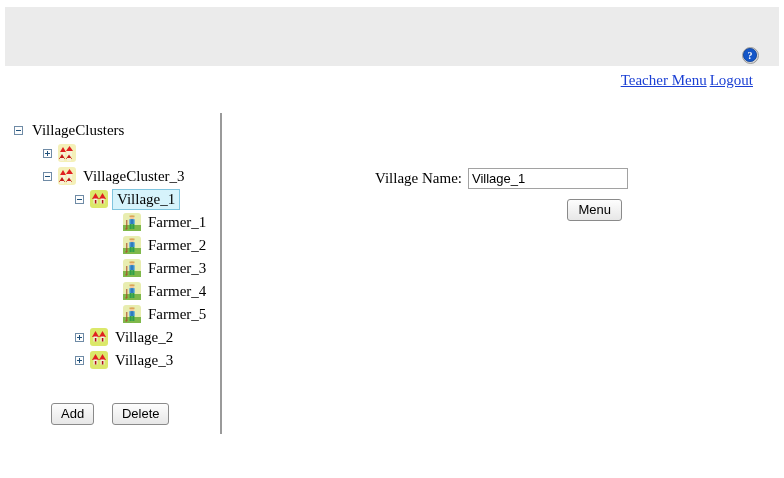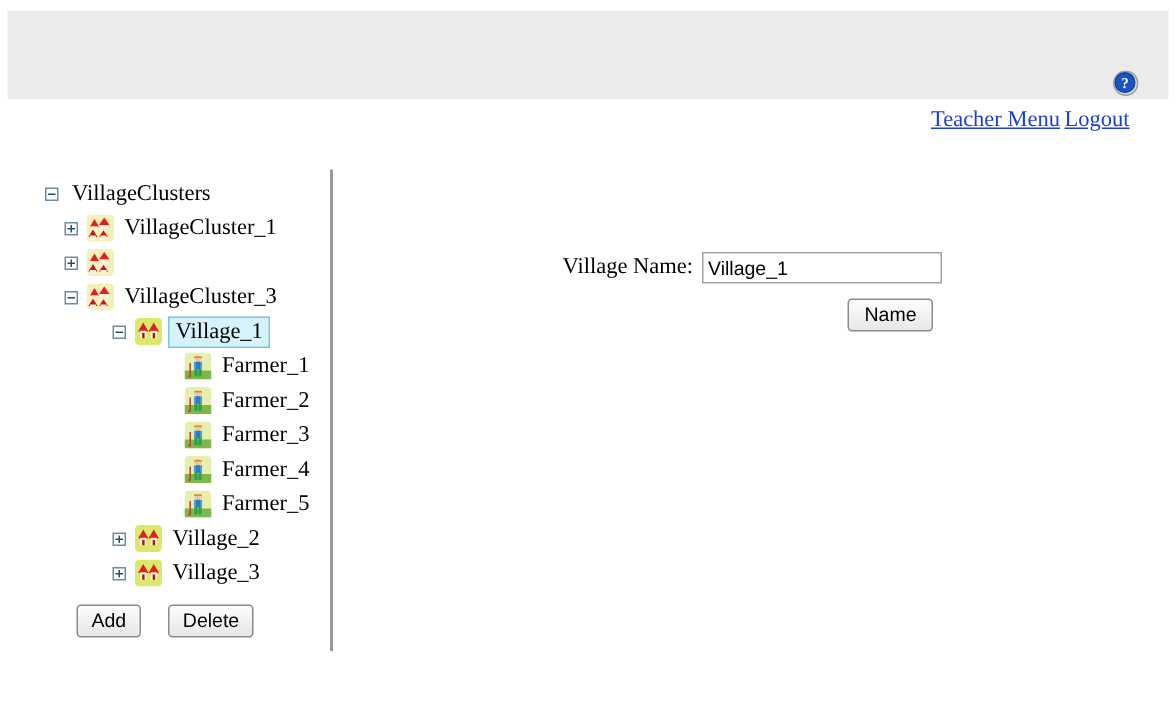--- a/index.html
+++ b/index.html
@@ -141,21 +141,21 @@
     line-height: 19px;
   }
   .node-label.selected {
     background: #d6f3fb;
     border: 1px solid #7fc4de;
     padding: 0 4px;
     line-height: 19px;
   }
 
   
-  .lvl0 { padding-left: 30px; }
+  .lvl0 { padding-left: 14px; }
   .lvl1 { padding-left: 43px; }
   .lvl2 { padding-left: 75px; }
   .lvl3 { padding-left: 108px; }
 
   
   #tree-buttons {
     position: absolute;
     left: 14px;
     top: 403px;
     padding-left: 37px;
@@ -228,31 +228,20 @@
 </div>
 
 <div id="nav-links">
   <a>Teacher Menu</a><span class="sep"> </span><a>Logout</a>
 </div>
 
 <div id="panel-divider"></div>
 
 <div id="tree-panel">
     <div class="tree-node lvl0"><span class="expander"></span><span class="node-label">VillageClusters</span></div>
-    <div class="tree-node lvl1"><span class="expander plus"></span><span class="node-icon"><svg width="18" height="18" viewBox="0 0 18 18">
-          <rect x="0" y="0" width="18" height="18" rx="3" fill="#f4f0b8"></rect>
-          <polygon points="2,8 5,3 8,8" fill="#e02020"></polygon>
-          <rect x="3" y="8" width="4" height="4" fill="#f7f2d8"></rect>
-          <polygon points="8,7 11.5,2 15,7" fill="#e02020"></polygon>
-          <rect x="9" y="7" width="5" height="5" fill="#f7f2d8"></rect>
-          <polygon points="1,15 4,10 7,15" fill="#c41818"></polygon>
-          <rect x="2" y="14" width="4" height="3" fill="#f7f2d8"></rect>
-          <polygon points="8,15 11,10.5 14,15" fill="#c41818"></polygon>
-          <rect x="9" y="14" width="4" height="3" fill="#f7f2d8"></rect>
-        </svg></span><span class="node-label">VillageCluster_1</span></div>
     <div class="tree-node lvl1"><span class="expander plus"></span><span class="node-icon"><svg width="18" height="18" viewBox="0 0 18 18">
           <rect x="0" y="0" width="18" height="18" rx="3" fill="#f4f0b8"></rect>
           <polygon points="2,8 5,3 8,8" fill="#e02020"></polygon>
           <rect x="3" y="8" width="4" height="4" fill="#f7f2d8"></rect>
           <polygon points="8,7 11.5,2 15,7" fill="#e02020"></polygon>
           <rect x="9" y="7" width="5" height="5" fill="#f7f2d8"></rect>
           <polygon points="1,15 4,10 7,15" fill="#c41818"></polygon>
           <rect x="2" y="14" width="4" height="3" fill="#f7f2d8"></rect>
           <polygon points="8,15 11,10.5 14,15" fill="#c41818"></polygon>
           <rect x="9" y="14" width="4" height="3" fill="#f7f2d8"></rect>
@@ -361,15 +350,15 @@
   <span class="btn" id="add-button">Add</span>
   <span class="btn" id="delete-button">Delete</span>
 </div>
 
 <div id="form-panel">
   <div id="form-row">
     <span id="village-name-label">Village Name:</span>
     <input id="village-name-input" type="text" value="Village_1" style="">
   </div>
   <div id="save-row">
-    <span class="btn" id="save-button">Name</span>
+    <span class="btn" id="save-button">Menu</span>
   </div>
 </div>
 
 </body></html>

